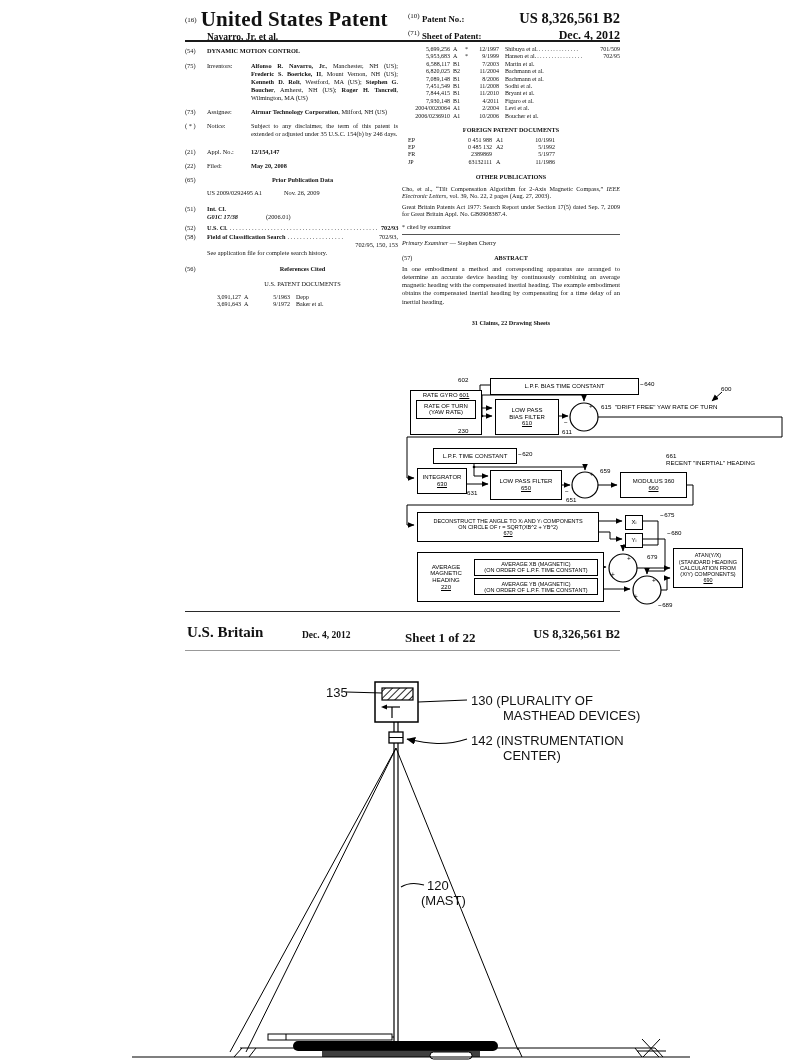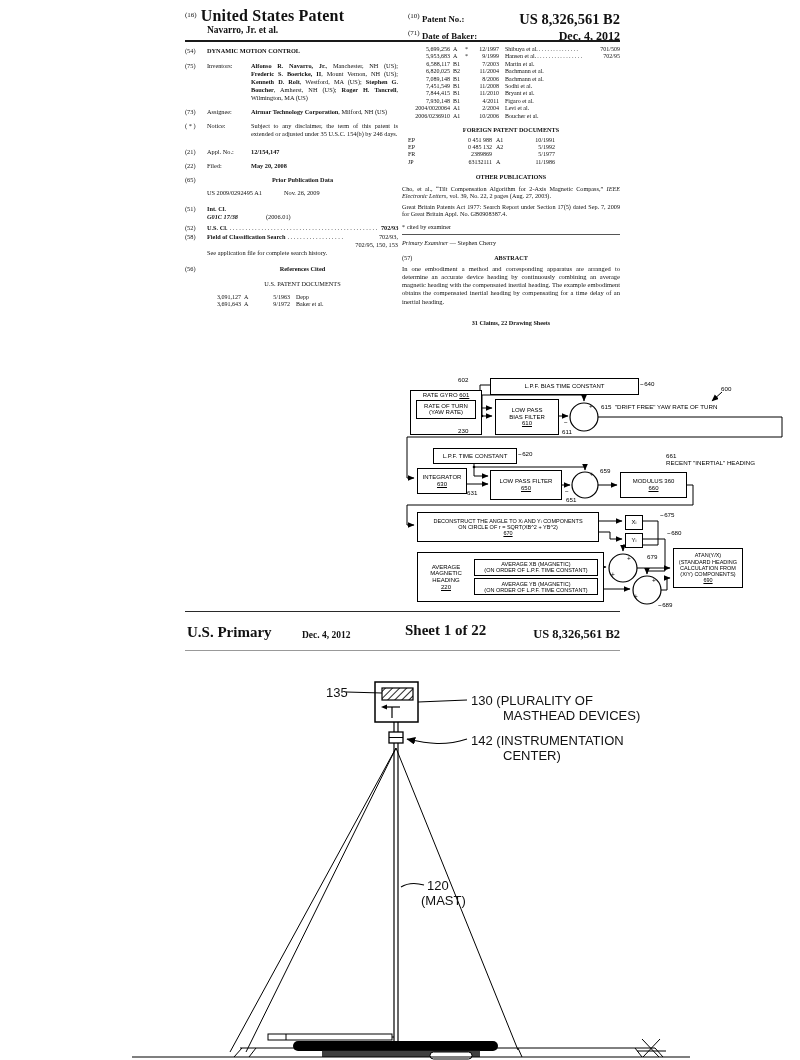--- a/index.html
+++ b/index.html
@@ -5,24 +5,24 @@
   html,body{margin:0;padding:0}
   body{width:800px;height:1060px;background:#fff;position:relative;overflow:hidden;
        font-family:"Liberation Serif",serif;color:#111}
   .b{font-weight:bold}.i{font-style:italic}.bi{font-weight:bold;font-style:italic}
 
   
   #p1{position:absolute;left:185px;top:0;width:435px;height:612px}
   #p1-hdr{position:absolute;left:0;top:7px;width:435px;height:34px}
   .h-left{position:absolute;left:0;top:0}
   .h-code{font-size:7px;vertical-align:4px}
-  .h-title{font-weight:bold;font-size:16px;letter-spacing:.2px}
+  .h-title{font-weight:bold;font-size:21px;letter-spacing:.2px}
   .h-party{font-weight:bold;font-size:9.5px;margin-left:22px;margin-top:0px}
   .h-right{position:absolute;right:0;top:2px;width:212px}
-  .h-row{display:flex;justify-content:space-between;align-items:flex-end;line-height:14px}
+  .h-row{display:flex;justify-content:space-between;align-items:center;line-height:14px}
   .h-lab{font-size:8.8px;font-weight:bold}
   .h-lab .h-code{font-weight:normal}
   .h-val1{font-size:14.5px;font-weight:bold}
   .h-val2{font-size:12px;font-weight:bold}
   #p1-rule{position:absolute;left:0;top:40px;width:435px;height:0;border-top:2.4px solid #1a1a1a}
 
   
   #lcol{position:absolute;left:0;top:47px;width:213px;font-size:6.3px;line-height:8px}
   .entry{display:flex;margin-bottom:6px}
   .code{width:22px;flex:none}
@@ -64,21 +64,21 @@
   .small{font-size:5.5px;line-height:6.2px}
   .dref{position:absolute;font-size:6.2px;white-space:nowrap;color:#000}
   .tilde::before{content:"~";margin-right:.5px}
   .sg{font-family:"Liberation Sans",sans-serif;font-size:6.5px}
 
   
   #psep{position:absolute;left:185px;top:611px;width:435px;border-top:1.6px solid #2a2a2a}
   #p2-hdr{position:absolute;left:185px;top:622px;width:435px;height:26px}
   .p2-title{position:absolute;left:2px;top:2px;font-size:15px;font-weight:bold}
   .p2-date{position:absolute;left:117px;top:8px;font-size:9.5px;font-weight:bold}
-  .p2-sheet{position:absolute;left:220px;top:0;font-size:15px;font-weight:bold}
+  .p2-sheet{position:absolute;left:220px;top:8px;font-size:13px;font-weight:bold}
   .p2-no{position:absolute;right:0;top:5px;font-size:12.5px;font-weight:bold}
   #p2-rule{position:absolute;left:185px;top:650px;width:435px;border-top:1px solid #999}
 
   #boatfig{position:absolute;left:130px;top:660px;width:600px;height:400px}
   .figtxt{font-family:"Liberation Sans","DejaVu Sans",sans-serif;font-size:13px;fill:#111}
 </style>
 </head>
 <body>
 
 <div id="p1">
@@ -88,21 +88,21 @@
       <span class="h-code">(16)</span>
       <span class="h-title">United States Patent</span>
       <div class="h-party">Navarro, Jr. et al.</div>
     </div>
     <div class="h-right">
       <div class="h-row">
         <span class="h-lab"><span class="h-code">(10)</span> <span>Patent No.:</span></span>
         <span class="h-val1">US 8,326,561 B2</span>
       </div>
       <div class="h-row">
-        <span class="h-lab"><span class="h-code">(71)</span> <span>Date of Baker:</span></span>
+        <span class="h-lab"><span class="h-code">(71)</span> <span>Sheet of Patent:</span></span>
         <span class="h-val2">Dec. 4, 2012</span>
       </div>
     </div>
   </div>
   <div id="p1-rule"></div>
 
   <div id="lcol">
     <div class="entry" style="margin-bottom:7px">
       <span class="code">(54)</span>
       <div class="body"><span class="b">DYNAMIC MOTION CONTROL</span></div>
@@ -482,21 +482,21 @@
     <div class="dref tilde" style="left:290px;top:136px">675</div>
     <div class="dref tilde" style="left:297px;top:154px">680</div>
     <div class="dref" style="left:277px;top:178px">679</div>
     <div class="dref tilde" style="left:288px;top:226px">689</div>
   </div>
 </div>
 
 <div id="psep"></div>
 
 <div id="p2-hdr">
-  <span class="p2-title">U.S. Primary</span>
+  <span class="p2-title">U.S. Britain</span>
   <span class="p2-date">Dec. 4, 2012</span>
   <span class="p2-sheet">Sheet 1 of 22</span>
   <span class="p2-no">US 8,326,561 B2</span>
 </div>
 <div id="p2-rule"></div>
 
 <div id="boatfig">
   <svg width="600" height="400" viewBox="0 0 600 400">
     <defs>
       <marker id="ah2" markerWidth="9" markerHeight="8" refX="7.5" refY="3.5" orient="auto">

